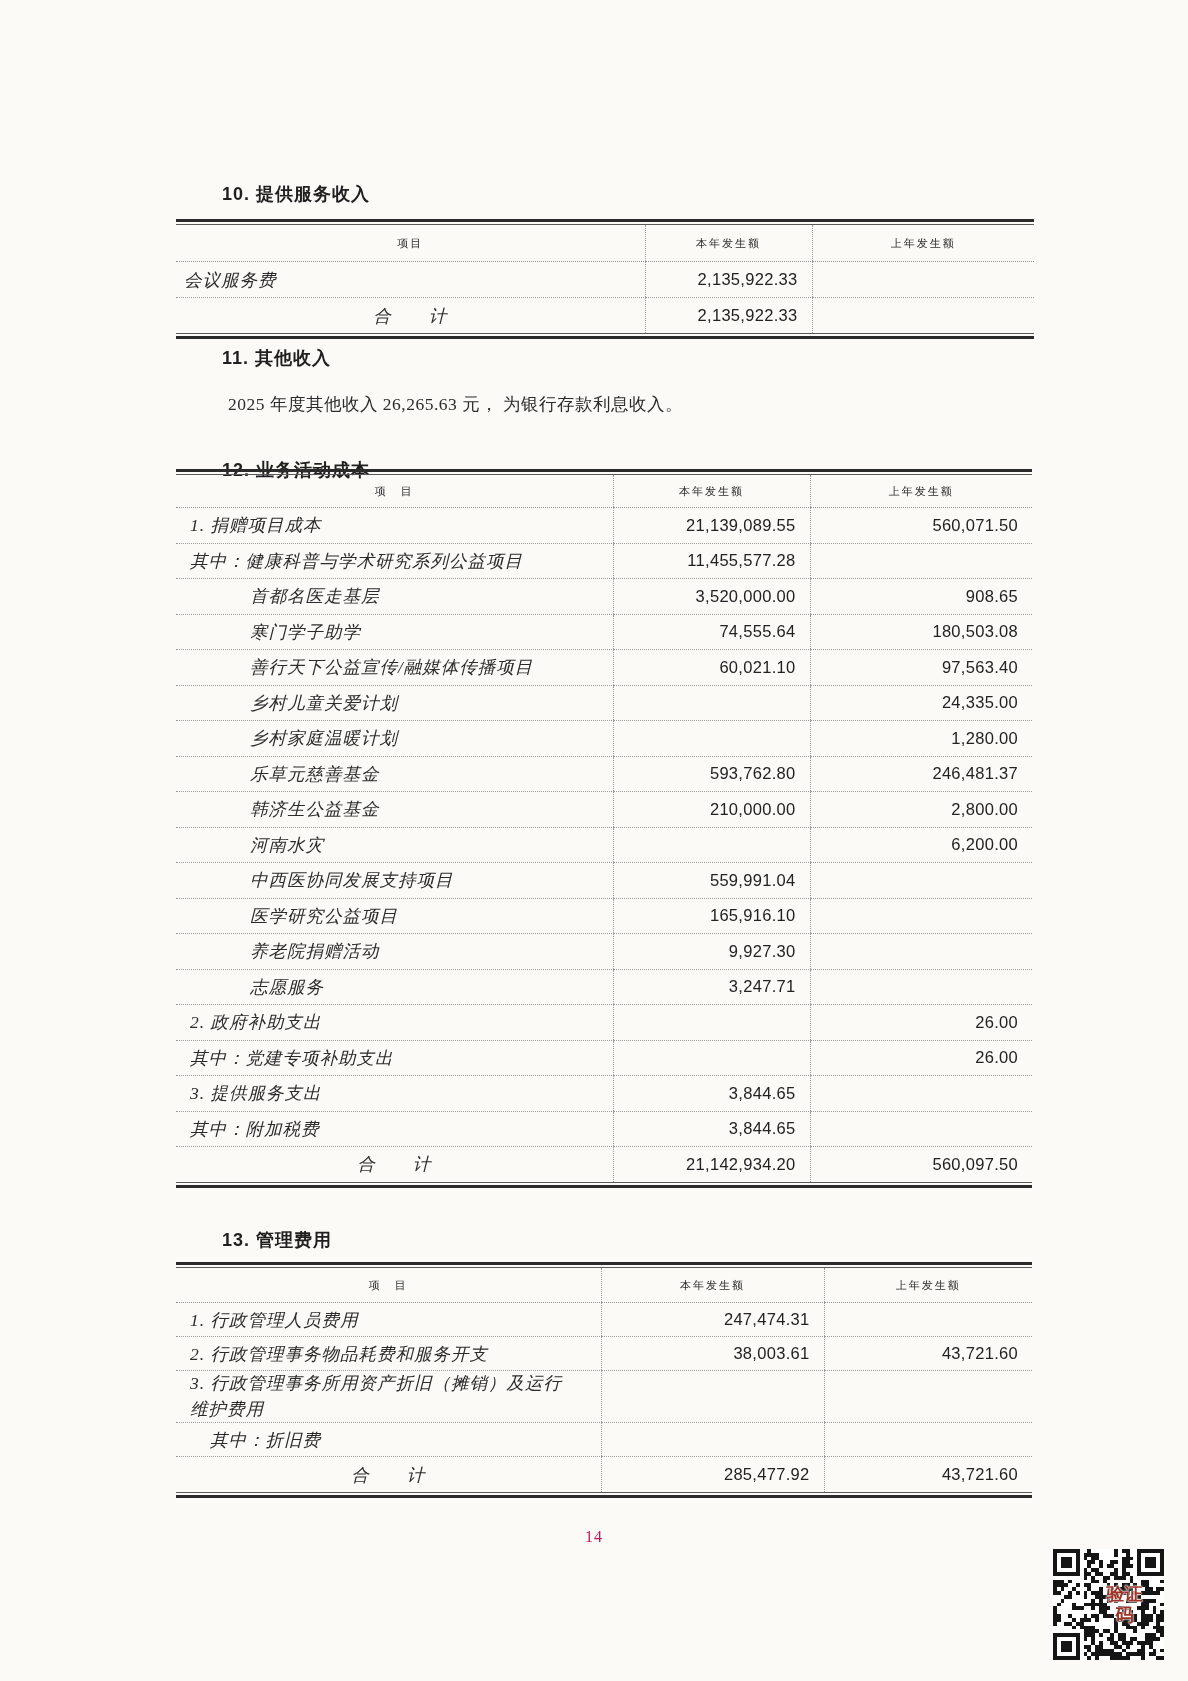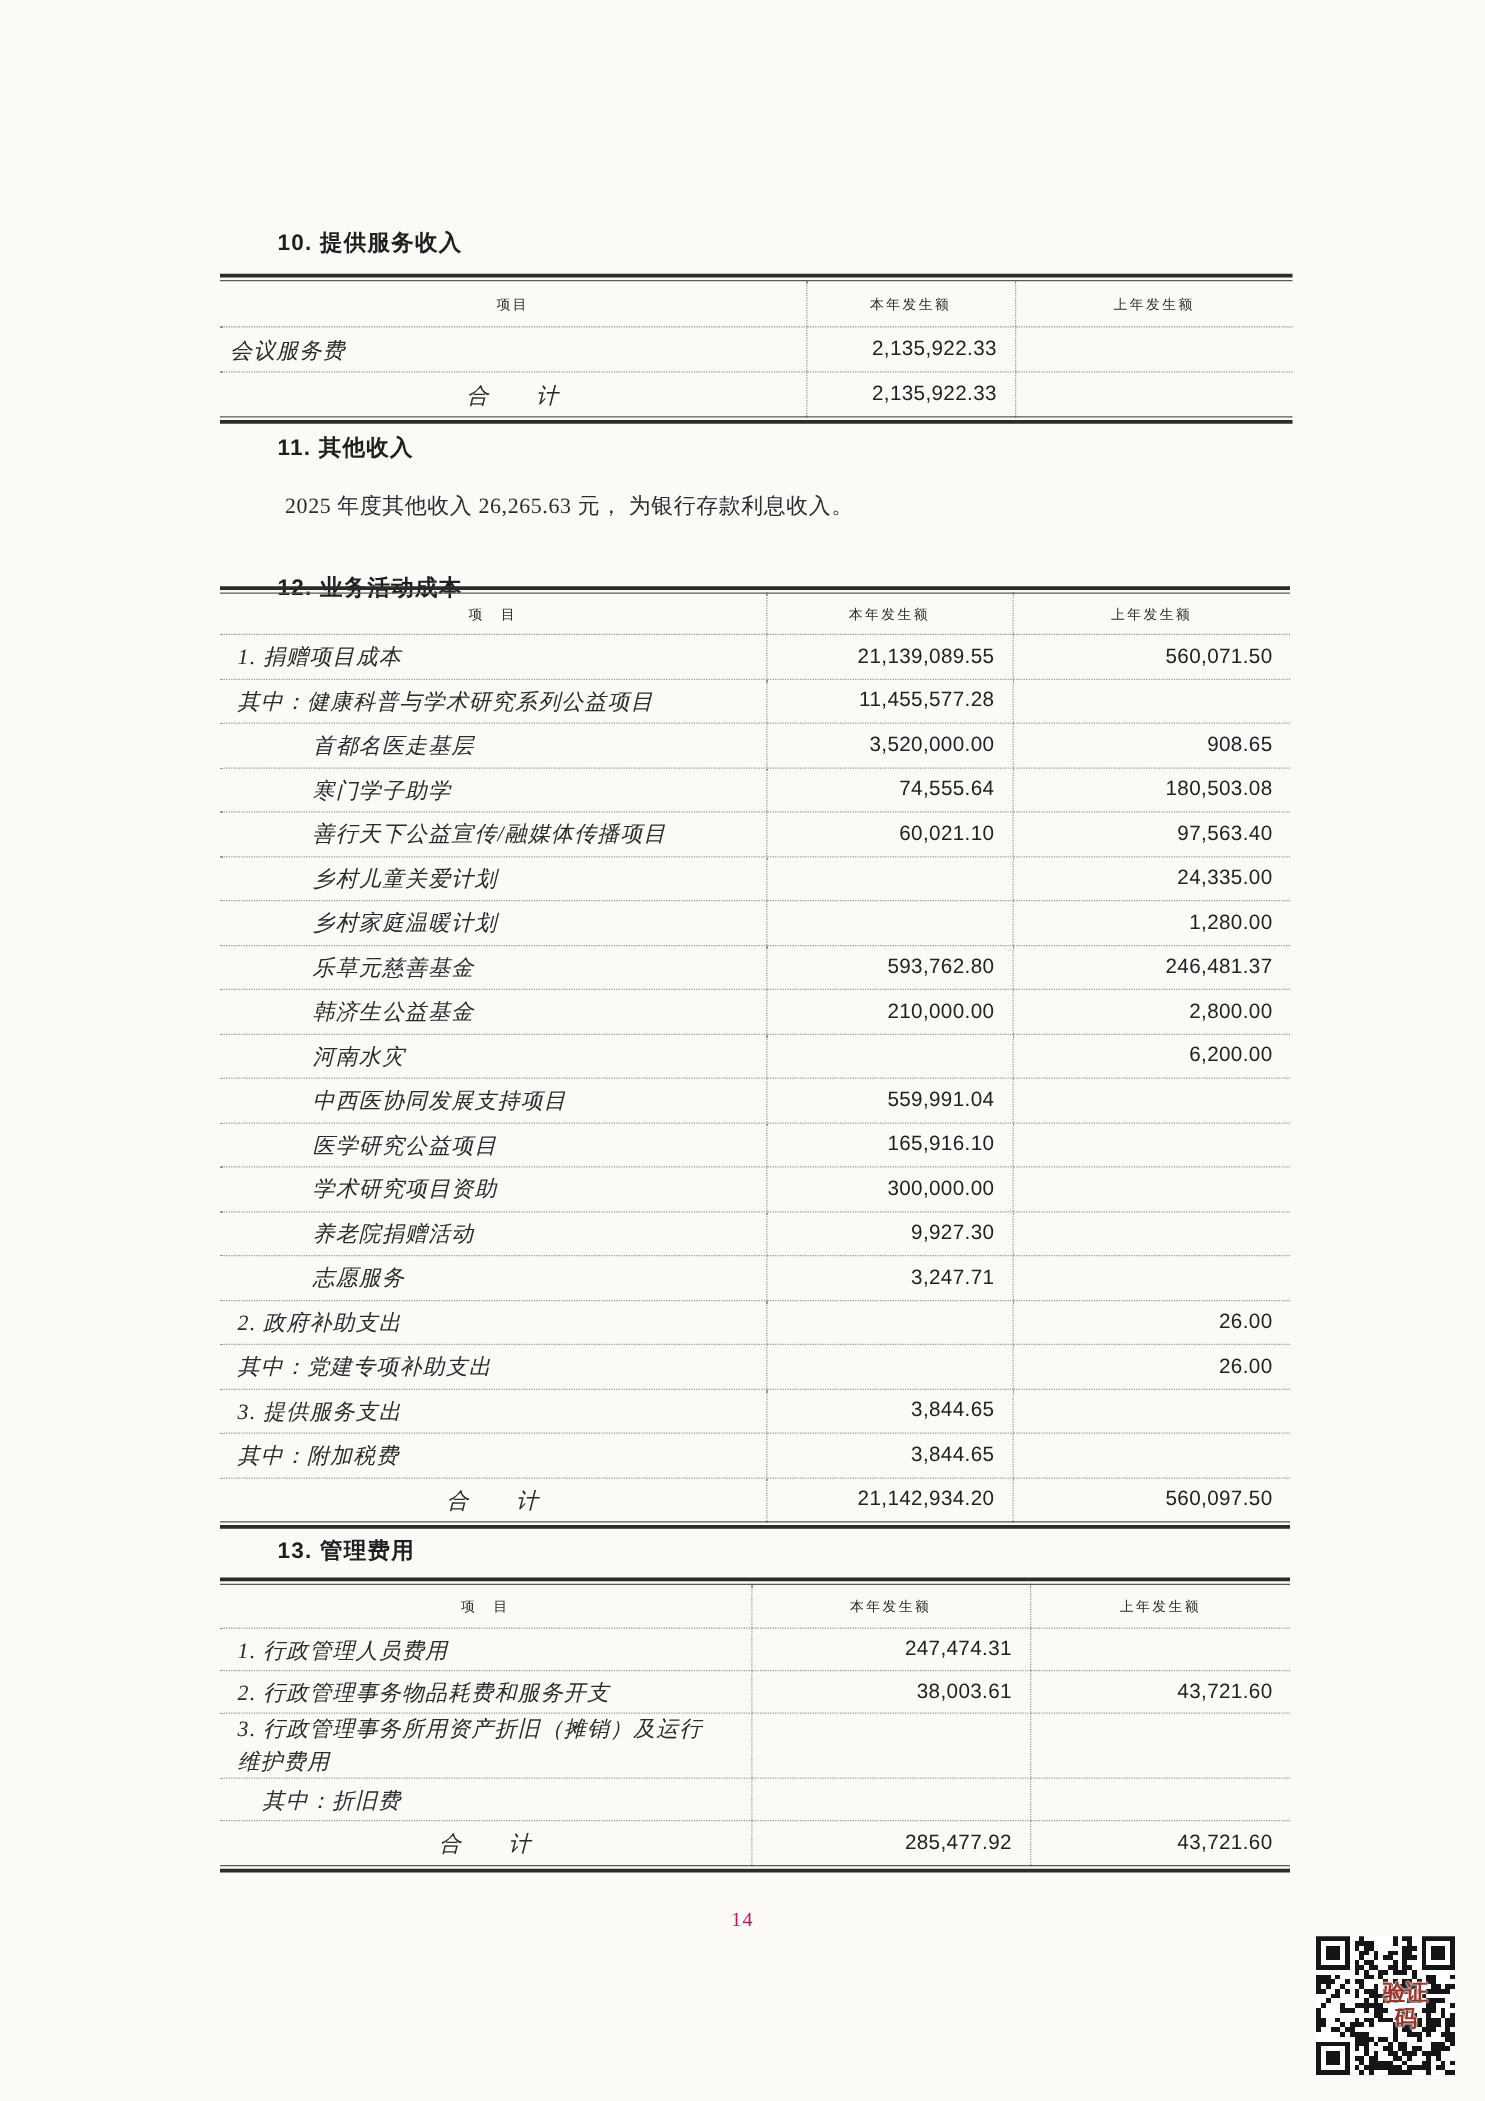--- a/index.html
+++ b/index.html
@@ -173,25 +173,20 @@
           <td class="c3 num">6,200.00</td>
         </tr>
         <tr>
           <td class="c1 lbl pl74">中西医协同发展支持项目</td>
           <td class="c2 num">559,991.04</td>
           <td class="c3 num"></td>
         </tr>
         <tr>
           <td class="c1 lbl pl74">医学研究公益项目</td>
           <td class="c2 num">165,916.10</td>
-          <td class="c3 num"></td>
-        </tr>
-        <tr>
-          <td class="c1 lbl pl74">学术研究项目资助</td>
-          <td class="c2 num">300,000.00</td>
           <td class="c3 num"></td>
         </tr>
         <tr>
           <td class="c1 lbl pl74">养老院捐赠活动</td>
           <td class="c2 num">9,927.30</td>
           <td class="c3 num"></td>
         </tr>
         <tr>
           <td class="c1 lbl pl74">志愿服务</td>
           <td class="c2 num">3,247.71</td>

